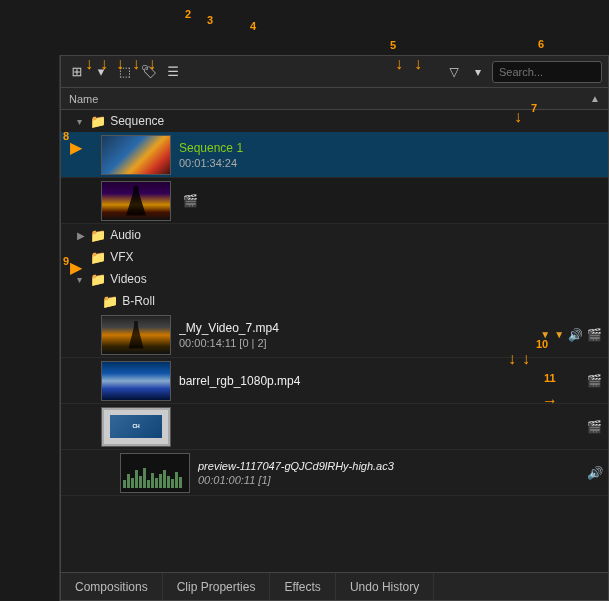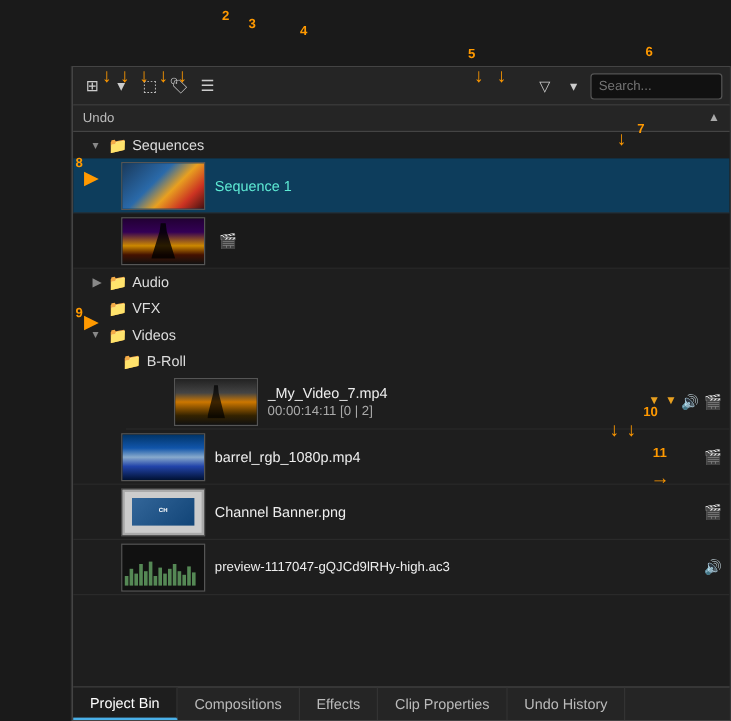--- a/index.html
+++ b/index.html
@@ -218,21 +218,21 @@
       display: flex; align-items: flex-end; gap: 1px; width: 100%;
     }
     .audio-wave span {
       background: #558855;
       width: 3px;
       display: block;
     }
 
     .media-info { flex: 1; min-width: 0; }
     .media-name {
-      color: #5eead4;
+      color: #84cc16;
       font-size: 12px;
       font-weight: 500;
       white-space: nowrap;
       overflow: hidden;
       text-overflow: ellipsis;
     }
     .media-name.white { color: #eee; }
     .media-time {
       color: #aaa;
       font-size: 11px;
@@ -349,38 +349,39 @@
     <button class="toolbar-btn" title="List View">☰</button>
     <div class="toolbar-spacer"></div>
     <button class="filter-btn" title="Filter">▽</button>
     <button class="filter-btn" title="Filter Dropdown">▾</button>
     <div class="search-box">
       <input class="search-input" type="text" placeholder="Search..." style="">
     </div>
   </div>
 
   <div class="col-header">
-    <span>Undo</span>
+    <span>Name</span>
     <span style="color:#aaa;font-size:10px;cursor:pointer;">▲</span>
   </div>
 
   <div class="file-tree">
 
     <div class="tree-item indent-1">
       <span class="expand-arrow">▾</span>
       <span class="folder-icon">📁</span>
-      <span class="item-label">Sequences</span>
+      <span class="item-label">Sequence</span>
     </div>
 
     <div class="seq-item seq-indent selected-dark" style="padding-left:40px;">
       <div class="thumb-container">
         <div class="thumb-seq1"></div>
       </div>
       <div class="media-info">
         <div class="media-name">Sequence 1</div>
+        <div class="media-time">00:01:34:24</div>
       </div>
     </div>
 
     <div class="seq-item seq-indent" style="padding-left:40px;background:#1a1a1a;">
       <div class="thumb-container">
         <div class="thumb-seq2">
           <div class="silhouette"></div>
         </div>
       </div>
       <div class="media-icons">
@@ -405,21 +406,21 @@
       <span class="folder-icon">📁</span>
       <span class="item-label">Videos</span>
     </div>
 
     <div class="tree-item indent-2">
       <span class="expand-arrow"> </span>
       <span class="folder-icon">📁</span>
       <span class="item-label">B-Roll</span>
     </div>
 
-    <div class="media-item" style="padding-left:40px;margin-left:44px;">
+    <div class="media-item" style="padding-left:40px;">
       <div class="thumb-container">
         <div class="thumb-video7">
           <div class="sil2"></div>
         </div>
       </div>
       <div class="media-info">
         <div class="media-name white">_My_Video_7.mp4</div>
         <div class="media-time">00:00:14:11 [0 | 2]</div>
       </div>
       <div class="media-icons">
@@ -444,28 +445,27 @@
 
     <div class="media-item" style="padding-left:40px;">
       <div class="thumb-container">
         <div class="thumb-banner">
           <div class="thumb-banner-inner">
             <span class="thumb-banner-text">CH</span>
           </div>
         </div>
       </div>
       <div class="media-info">
-        <div class="media-name white">Channel Banner.png</div>
       </div>
       <div class="media-icons">
         <span class="media-icon-btn">🎬</span>
       </div>
     </div>
 
-    <div class="media-item" style="padding-left:40px;">
+    <div class="media-item" style="padding-left:59px;font-style:italic;">
       <div class="thumb-container">
         <div class="thumb-audio">
           <div class="audio-wave">
             <span style="height:8px"></span>
             <span style="height:14px"></span>
             <span style="height:10px"></span>
             <span style="height:18px"></span>
             <span style="height:12px"></span>
             <span style="height:20px"></span>
             <span style="height:8px"></span>
@@ -475,29 +475,29 @@
             <span style="height:18px"></span>
             <span style="height:12px"></span>
             <span style="height:9px"></span>
             <span style="height:16px"></span>
             <span style="height:11px"></span>
           </div>
         </div>
       </div>
       <div class="media-info">
         <div class="media-name white" style="font-size:11px;">preview-1117047-gQJCd9lRHy-high.ac3</div>
+        <div class="media-time">00:01:00:11 [1]</div>
       </div>
       <div class="media-icons">
         <span class="media-icon-btn">🔊</span>
       </div>
     </div>
 
   </div>
 
   <div class="bottom-tabs">
-    <div class="tab active">Project Bin</div>
     <div class="tab">Compositions</div>
+    <div class="tab">Clip Properties</div>
     <div class="tab">Effects</div>
-    <div class="tab">Clip Properties</div>
     <div class="tab">Undo History</div>
   </div>
 
 </div>
 
 </body></html>

